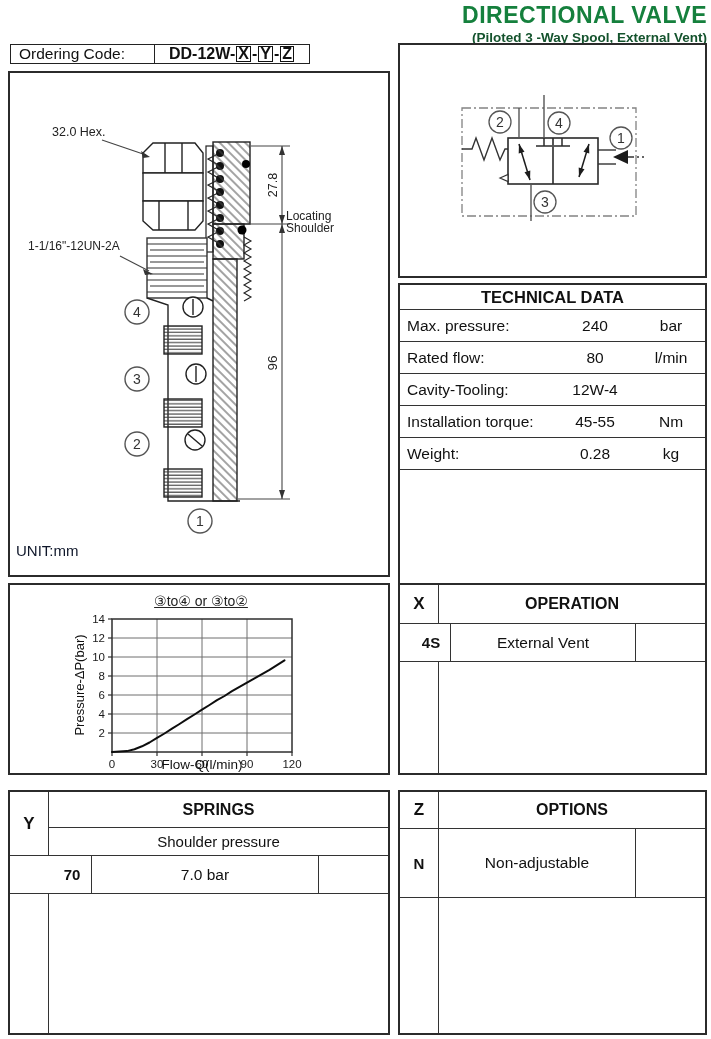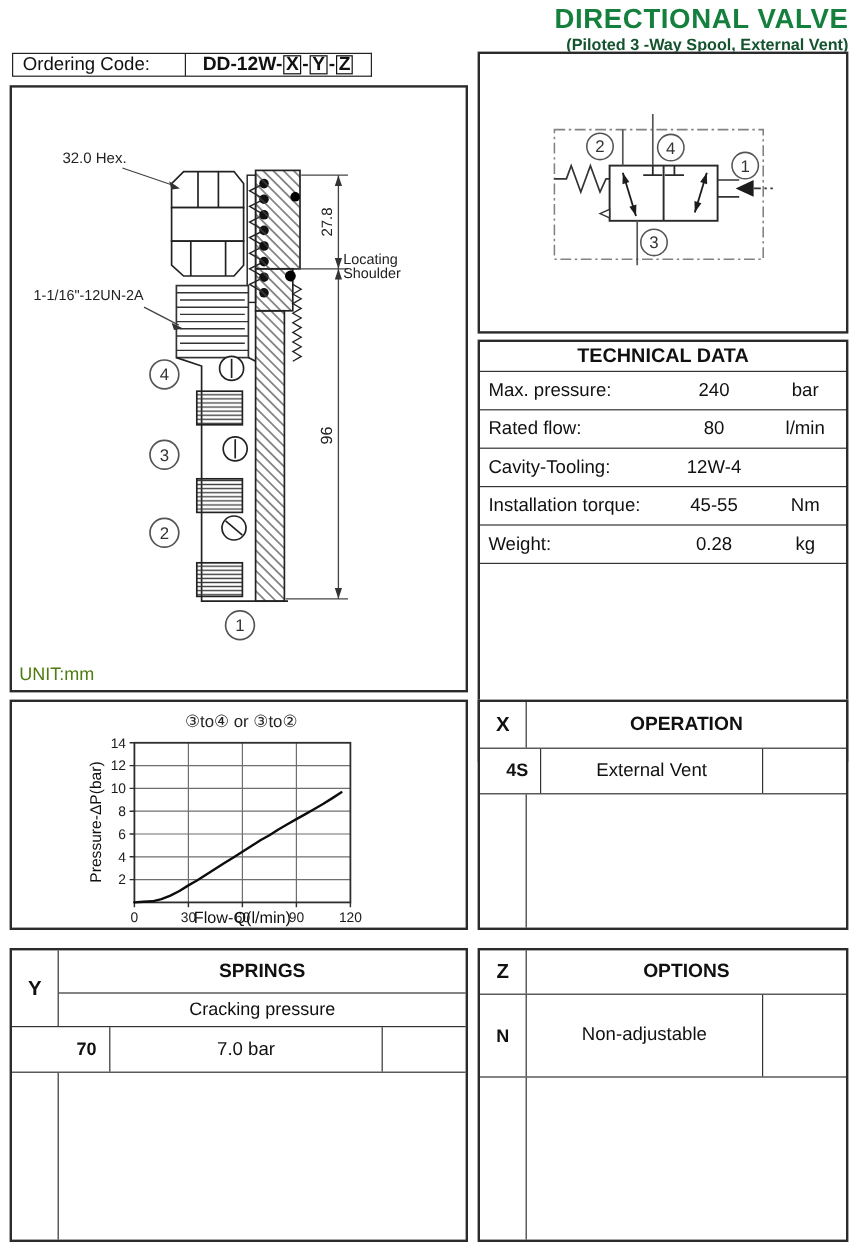--- a/index.html
+++ b/index.html
@@ -21,21 +21,21 @@
   
   .box { position:absolute; border:2px solid #2b2b2b; background:#fff; }
   #drawing-box   { left:8px;   top:71px;  width:382px; height:506px; }
   #schematic-box { left:398px; top:43px;  width:309px; height:235px; }
   #techdata-box  { left:398px; top:283px; width:309px; height:352px; }
   #chart-box     { left:8px;   top:583px; width:382px; height:192px; }
   #operation-box { left:398px; top:583px; width:309px; height:192px; }
   #springs-box   { left:8px;   top:790px; width:382px; height:245px; }
   #options-box   { left:398px; top:790px; width:309px; height:245px; }
 
-  .unit-note { position:absolute; left:6px; bottom:4px; font-size:15px; color:#4d7c0f; }
+  .unit-note { position:absolute; left:6px; bottom:16px; font-size:15px; color:#0f172a; }
 
   
   .td-header { height:25px; border-bottom:1.5px solid #333; display:flex; align-items:center; justify-content:center; font-size:16.5px; font-weight:bold; }
   .td-row { height:32px; border-bottom:1.5px solid #333; display:flex; align-items:center; font-size:15.5px; }
   .td-label { width:150px; padding-left:7px; }
   .td-value { width:90px; text-align:center; }
   .td-unit  { width:62px; text-align:center; }
 
   
   .kt-header { display:flex; border-bottom:1.5px solid #333; }
@@ -50,21 +50,21 @@
   .col { display:flex; flex-direction:column; height:100%; }
 
   
   .sp-head-wrap { display:flex; border-bottom:1.5px solid #333; }
   .sp-key { width:39px; border-right:1.5px solid #333; display:flex; align-items:center; justify-content:center; font-weight:bold; font-size:17px; }
   .sp-heads { flex:1; display:flex; flex-direction:column; }
   .sp-h1 { height:36px; border-bottom:1.5px solid #333; display:flex; align-items:center; justify-content:center; font-weight:bold; font-size:16px; }
   .sp-h2 { height:27px; display:flex; align-items:center; justify-content:center; font-size:15px; }
 
   
-  .chart-title { position:absolute; left:0; top:8px; width:382px; text-align:center; font-size:14px; color:#222; }
+  .chart-title { position:absolute; left:0; top:8px; width:382px; text-align:center; font-size:14px; color:#222;text-decoration:underline; }
   .chart-xlabel { position:absolute; left:102px; top:172px; width:180px; text-align:center; font-size:13.5px; }
   .chart-ylabel { position:absolute; left:-30px; top:92px; width:200px; height:16px; text-align:center; font-size:13px; transform:rotate(-90deg); }
   svg text { font-family:"Liberation Sans","DejaVu Sans",sans-serif; }
 </style>
 </head>
 <body>
 
 <div id="page">
 
   <div class="title-block">
@@ -333,21 +333,21 @@
     <div class="kt-tail">
         <div class="kt-tail-key"></div>
       </div>
   </div>
 
   <div id="springs-box" class="box col">
     <div class="sp-head-wrap">
       <div class="sp-key">Y</div>
       <div class="sp-heads">
         <div class="sp-h1">SPRINGS</div>
-        <div class="sp-h2">Cracking pressure</div>
+        <div class="sp-h2">Shoulder pressure</div>
       </div>
     </div>
     <div class="kt-row" style="height:38px;padding-left:43px;">
       <div class="kt-key">70</div>
       <div class="kt-val">7.0 bar</div>
       <div class="kt-empty"></div>
     </div>
     <div class="kt-tail">
         <div class="kt-tail-key"></div>
       </div>

